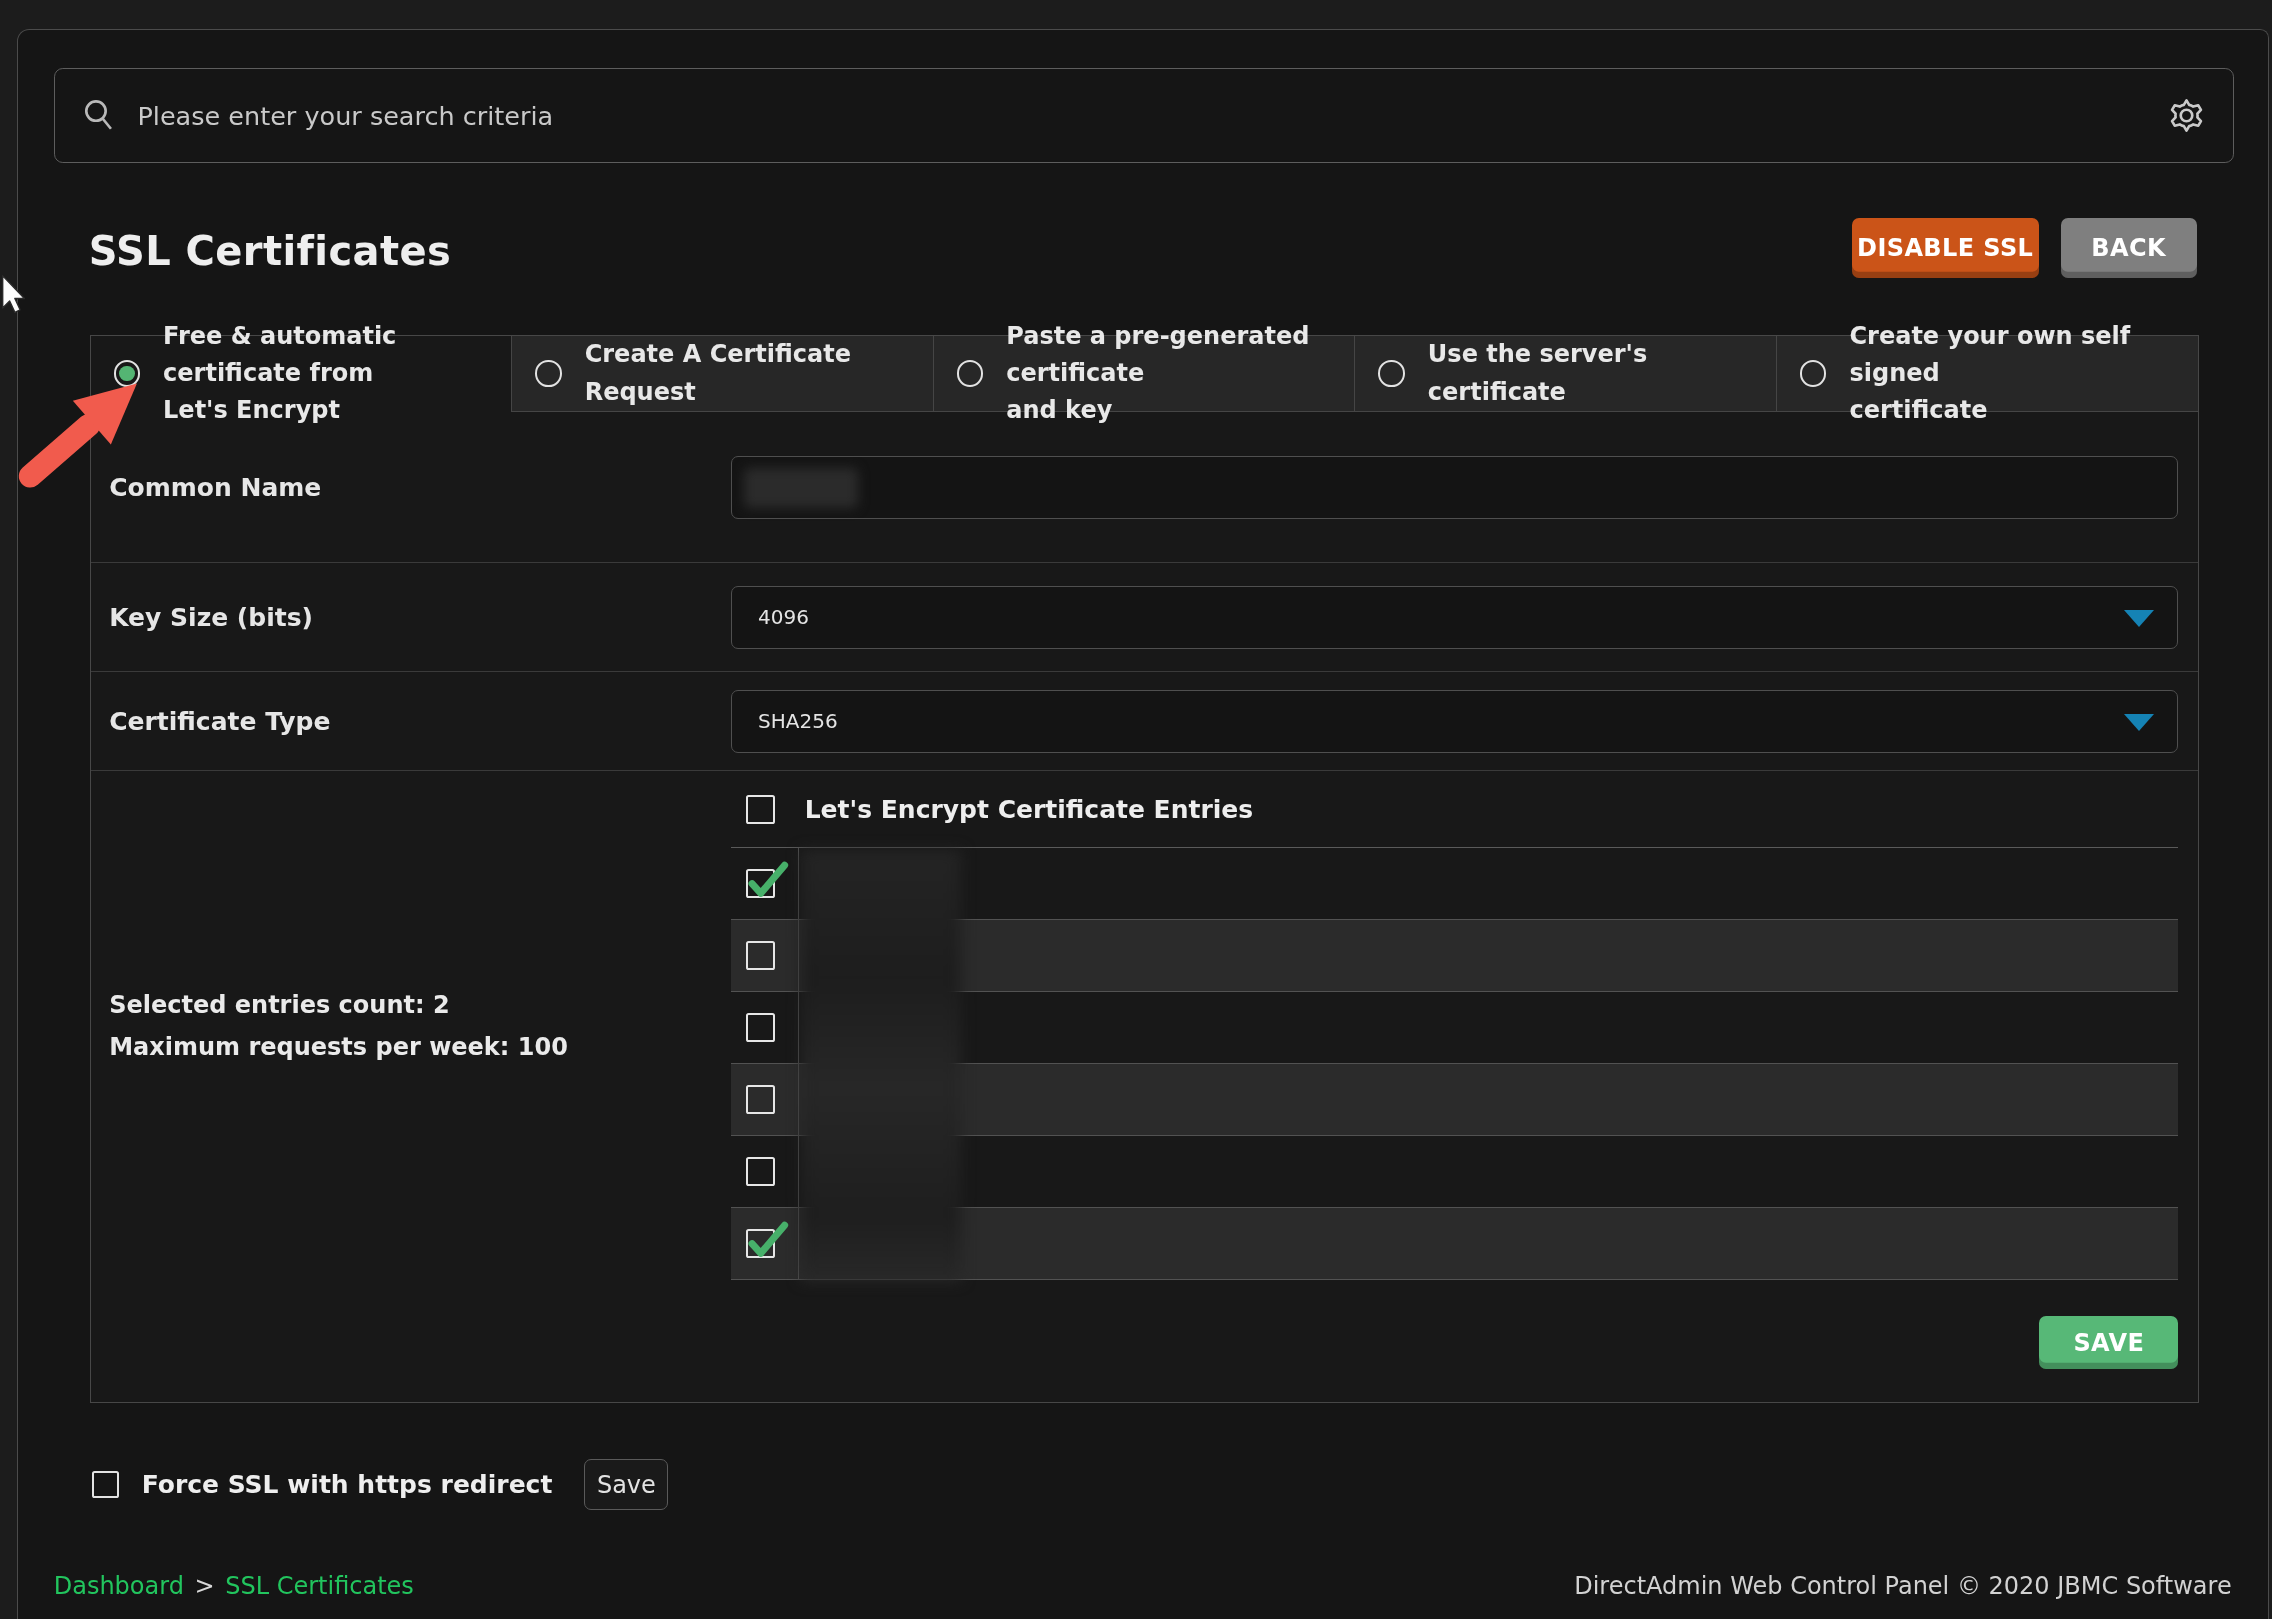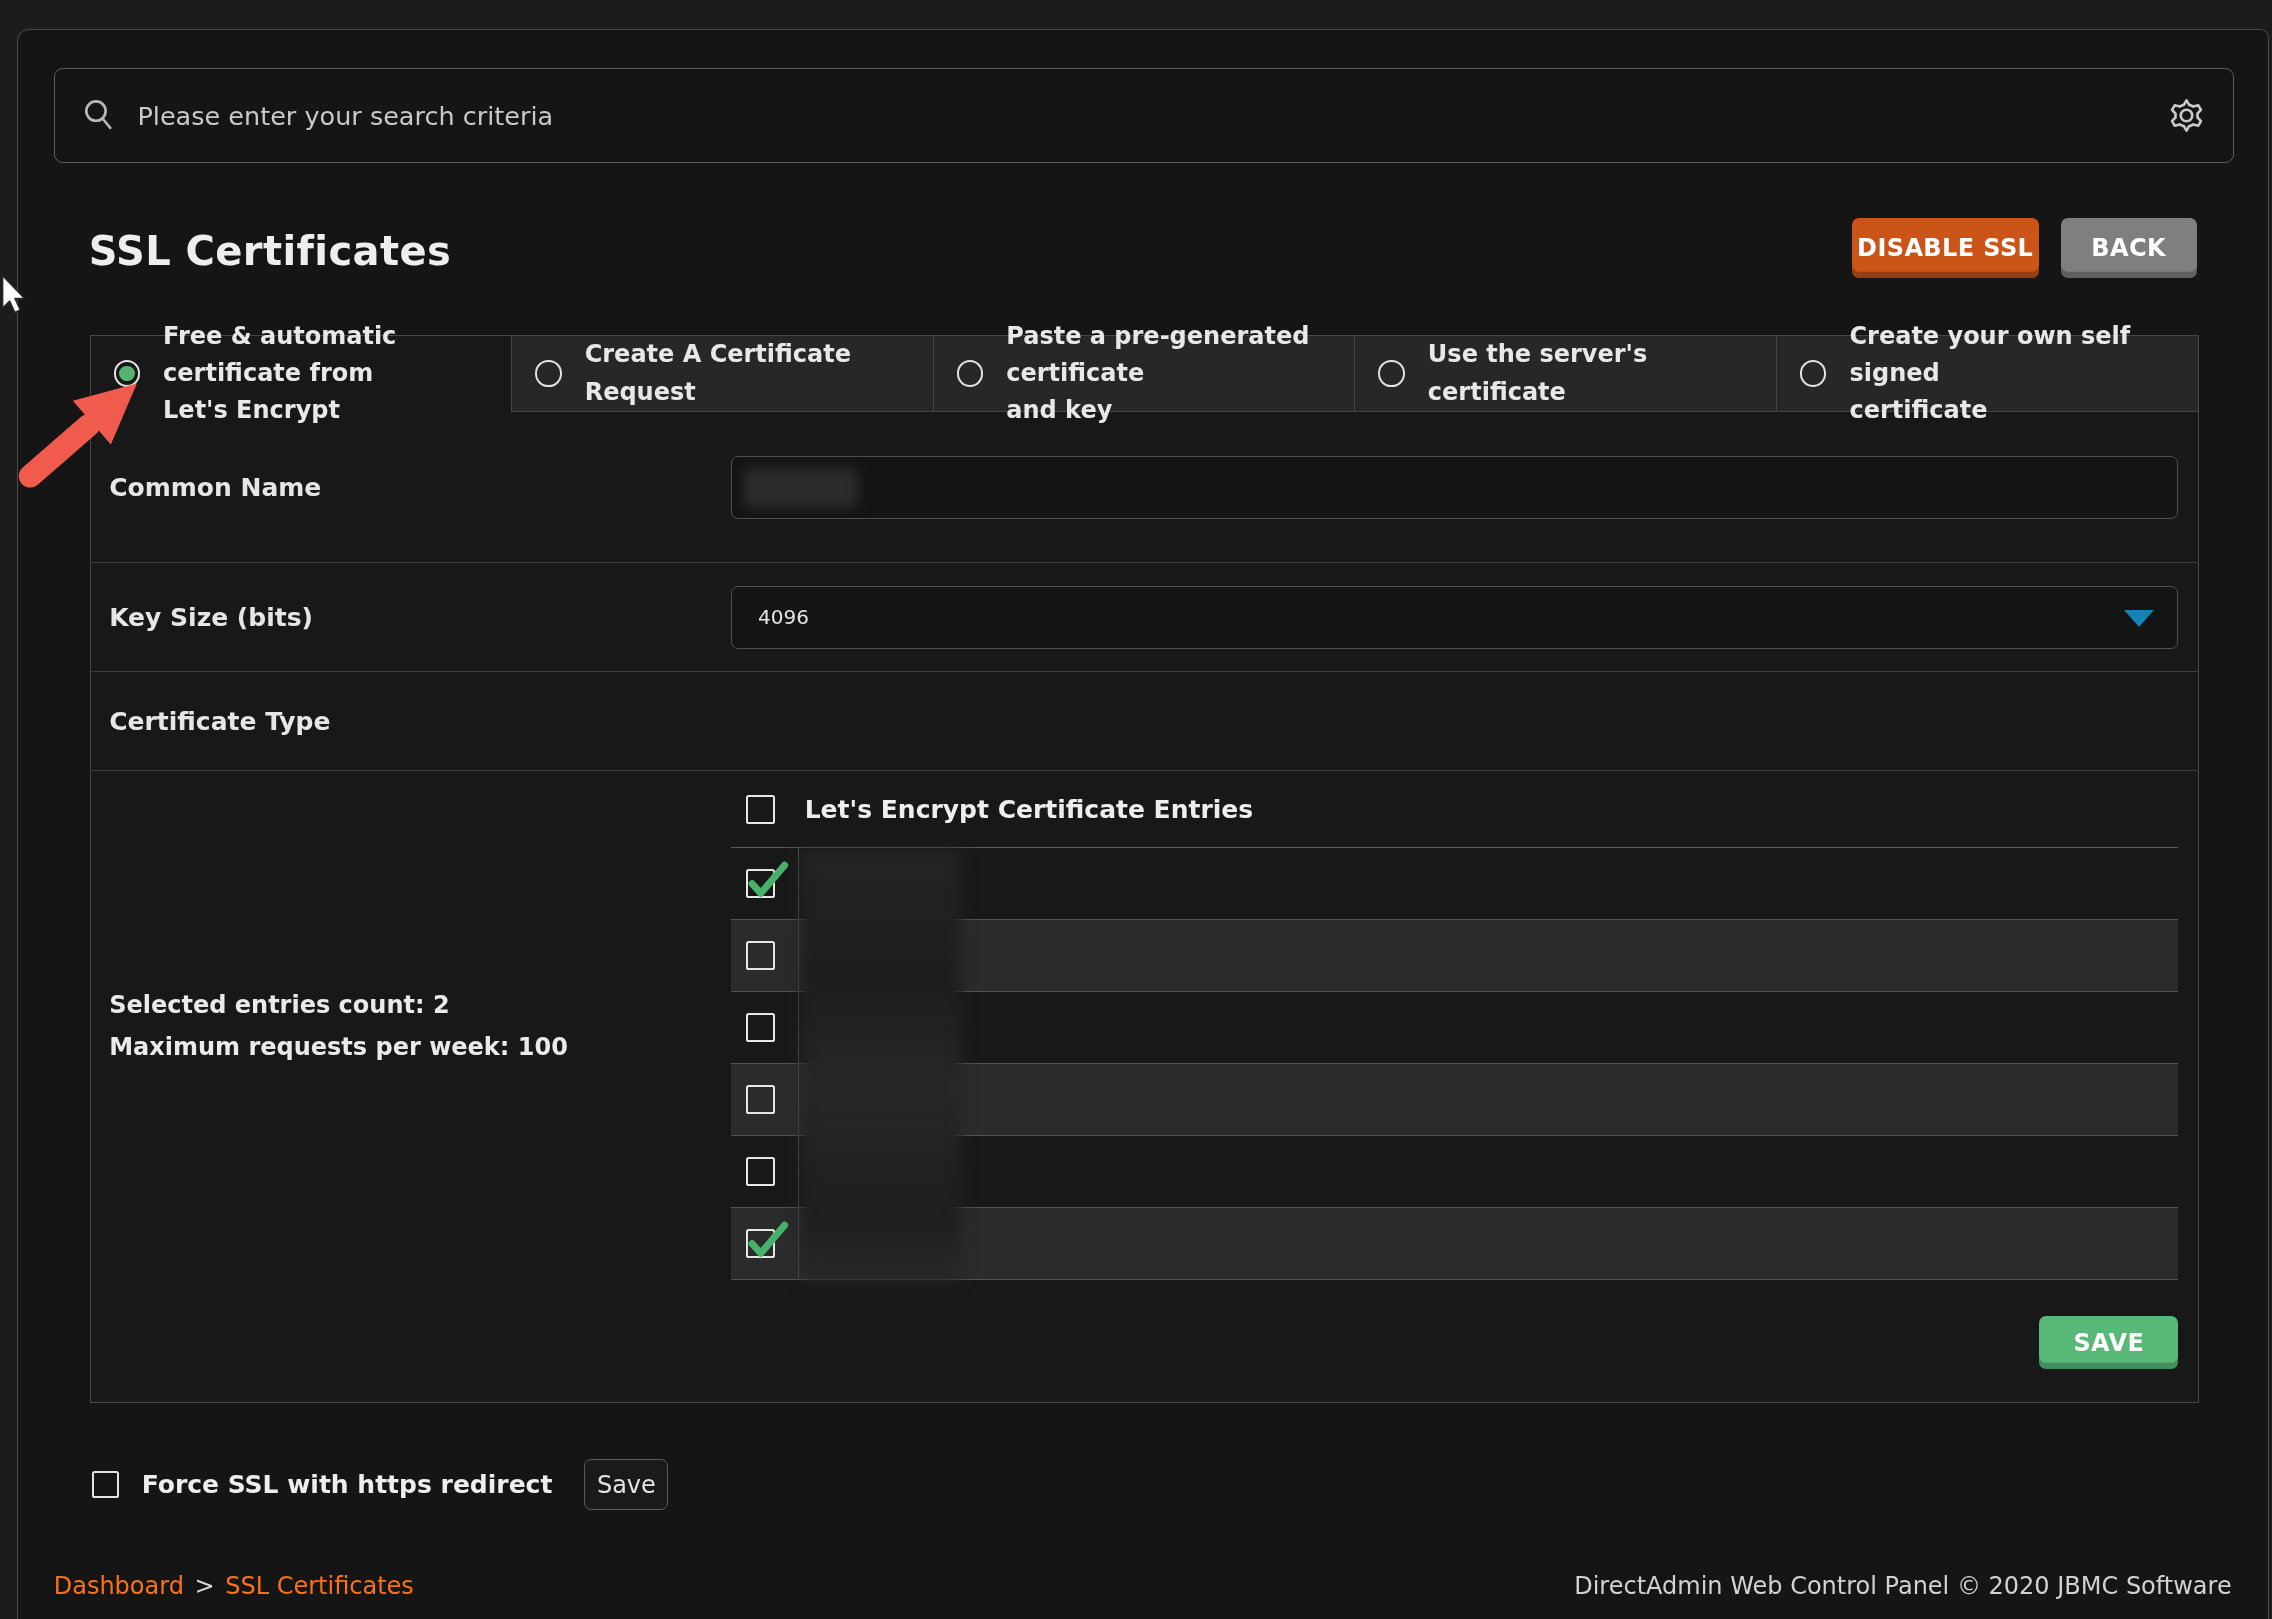--- a/index.html
+++ b/index.html
@@ -141,21 +141,21 @@
     margin-left:32px; width:84px; height:51px; border:1.8px solid #5a5a5a; border-radius:7px;
     background:#1a1a1a; color:#e3e3e3; font-size:24px; font-family:inherit;
     display:flex; align-items:center; justify-content:center; cursor:pointer;
   }
 
   
   .footer{
     position:absolute; left:36px; right:36px; top:1542px;
     display:flex; justify-content:space-between; align-items:center; font-size:24px;
   }
-  .crumb-link{ color:#f97316; cursor:pointer; text-decoration:none; }
+  .crumb-link{ color:#22c55e; cursor:pointer; text-decoration:none; }
   .crumb-sep{ color:#d8d8d8; margin:0 10.6px; }
   .copyright{ color:#d2d2d2; }
 
   
   .anno-arrow{ position:absolute; left:8.8px; top:359px; z-index:50; pointer-events:none; }
   .mouse-cursor{ position:absolute; left:0px; top:275px; z-index:60; pointer-events:none; }
 </style>
 </head>
 <body>
 
@@ -233,20 +233,24 @@
     <div class="form-row row-h2">
       <div class="field-label">Key Size (bits)</div>
       <div class="input-box">
         <span>4096</span>
         <span class="caret"></span>
       </div>
     </div>
 
     <div class="form-row row-h3">
       <div class="field-label">Certificate Type</div>
+      <div class="input-box">
+        <span>SHA256</span>
+        <span class="caret"></span>
+      </div>
     </div>
 
     <div class="entries-row">
       <div class="entries-left">
         <div>Selected entries count: 2</div>
         <div>Maximum requests per week: 100</div>
       </div>
       <div class="entries-table">
         <div class="entries-header">
           <span class="cbx"></span>

